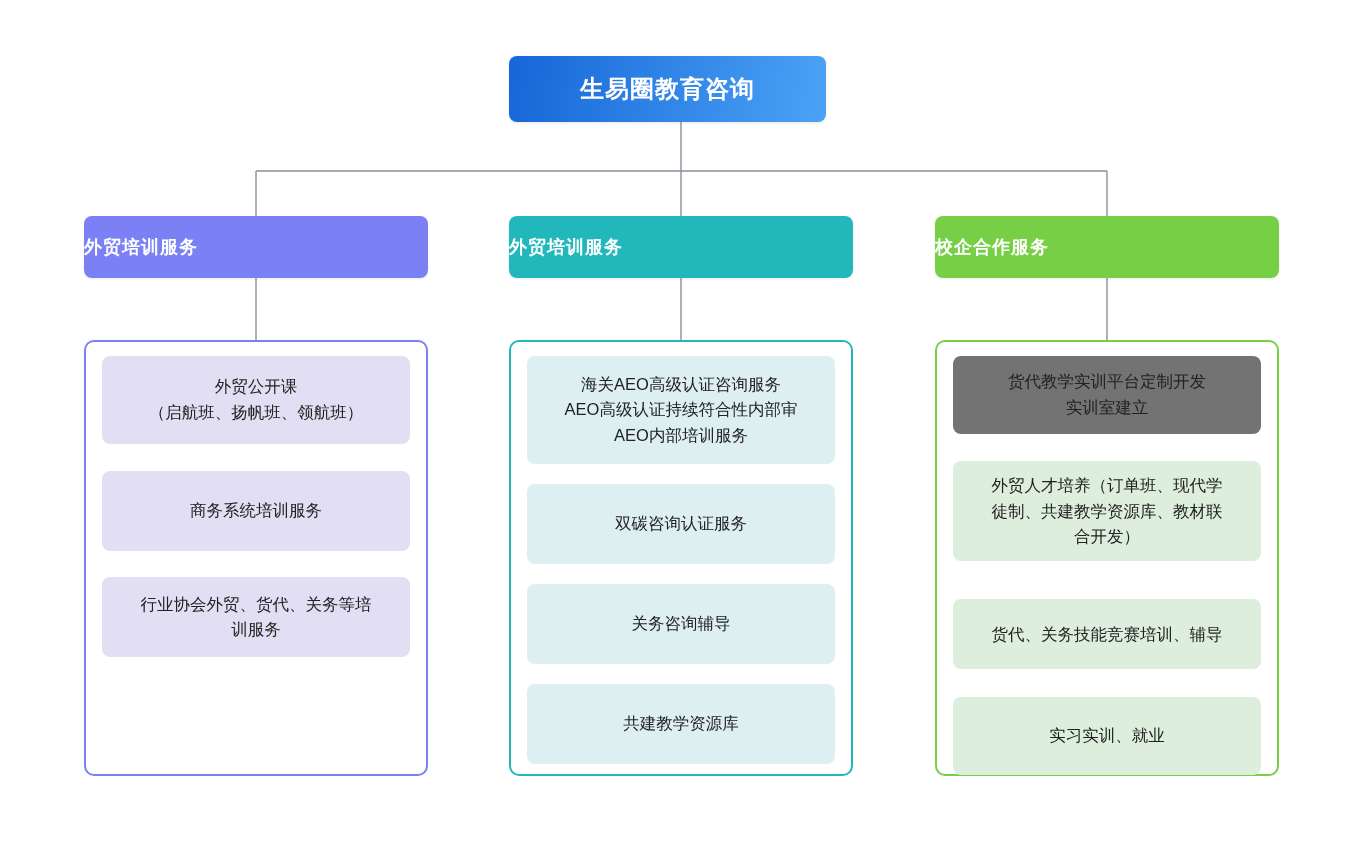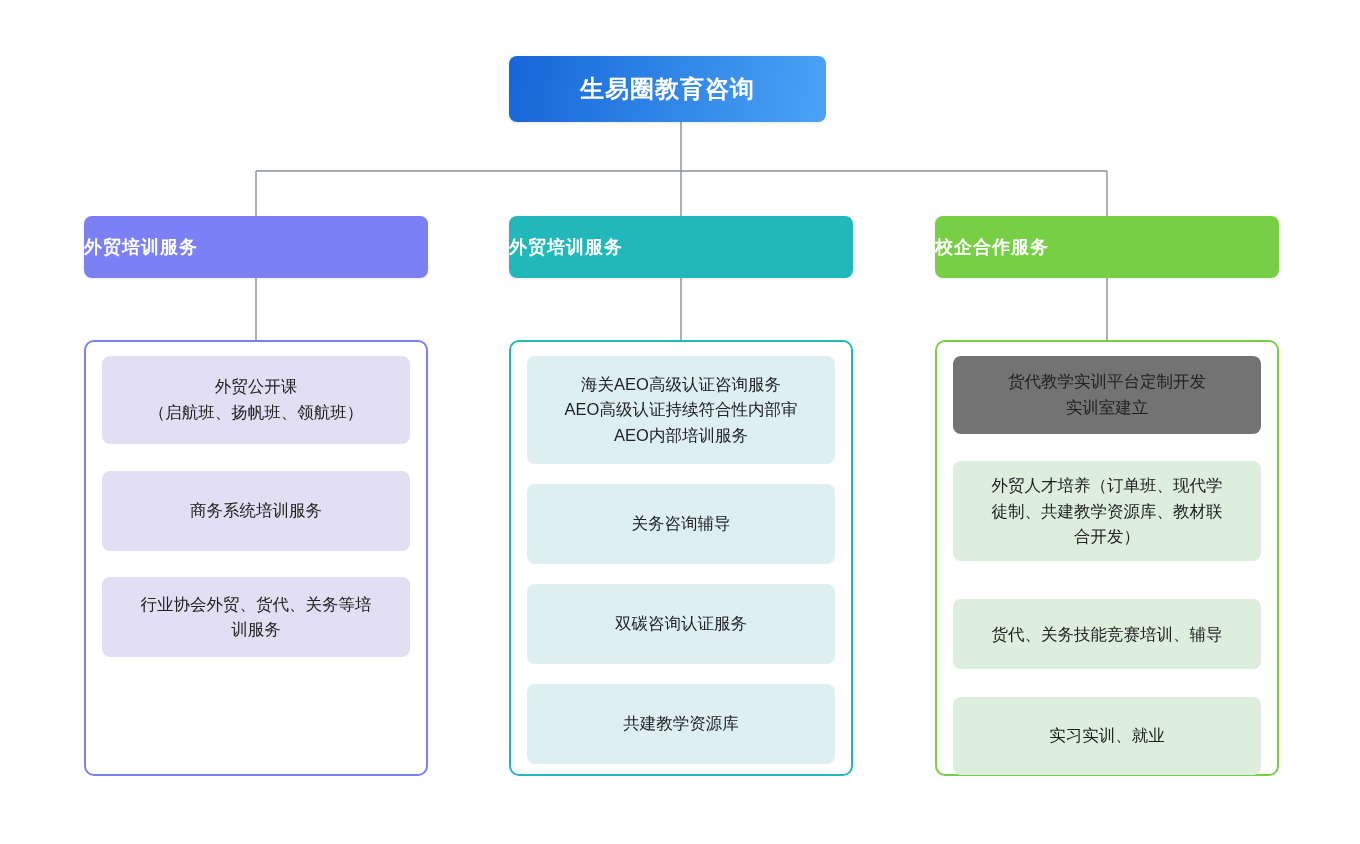--- a/index.html
+++ b/index.html
@@ -133,22 +133,22 @@
   </div>
 
   <div class="column col-1">
     <div class="col-header" style="background: rgb(34, 184, 187);">
       <span>外贸培训服务</span>
     </div>
     <div class="col-body" style="border-color: rgb(34, 184, 187);">
         <div class="item-card" style="background: rgb(221, 239, 241); height: 108px; min-height: 108px; margin-bottom: 20px;"><span>海关AEO高级认证咨询服务
 AEO高级认证持续符合性内部审
 AEO内部培训服务</span></div>
+        <div class="item-card" style="background: rgb(221, 239, 241); height: 80px; min-height: 80px; margin-bottom: 20px;"><span>双碳咨询认证服务</span></div>
         <div class="item-card" style="background: rgb(221, 239, 241); height: 80px; min-height: 80px; margin-bottom: 20px;"><span>关务咨询辅导</span></div>
-        <div class="item-card" style="background: rgb(221, 239, 241); height: 80px; min-height: 80px; margin-bottom: 20px;"><span>双碳咨询认证服务</span></div>
         <div class="item-card" style="background: rgb(221, 239, 241); height: 80px; min-height: 80px;"><span>共建教学资源库</span></div>
       </div>
   </div>
 
   <div class="column col-2">
     <div class="col-header" style="background: rgb(119, 207, 70);">
       <span>校企合作服务</span>
     </div>
     <div class="col-body" style="border-color: rgb(119, 207, 70);">
         <div class="item-card" style="background: #737373; height: 78px; min-height: 78px; margin-bottom: 27.3333px;"><span>货代教学实训平台定制开发

